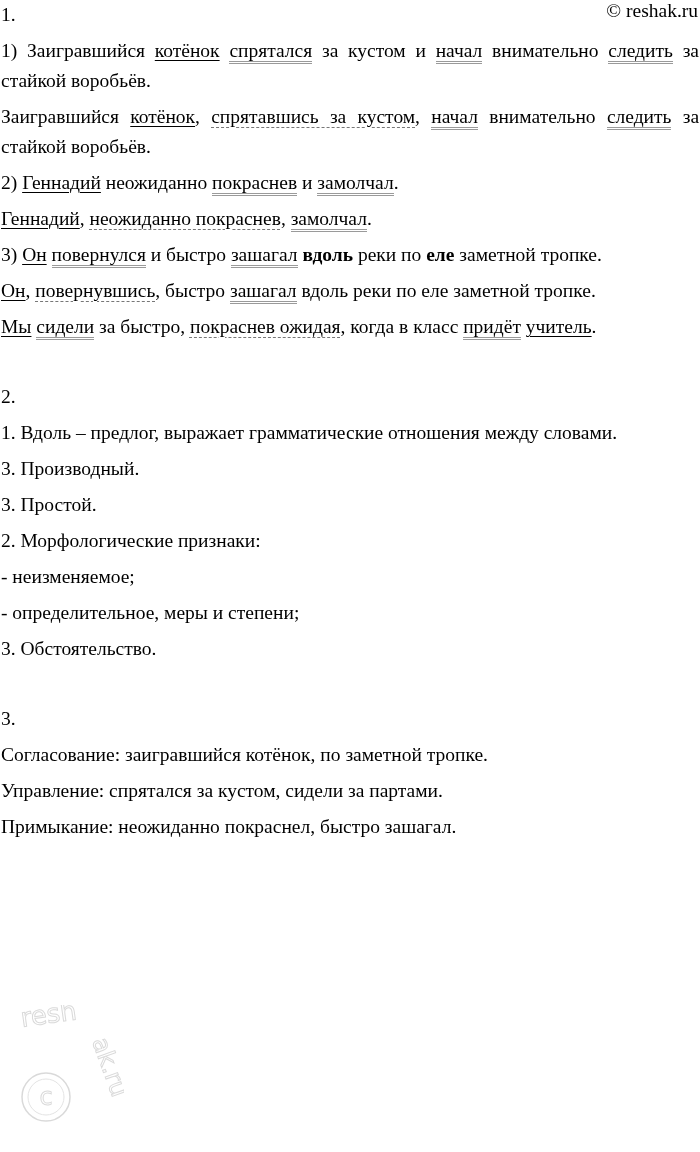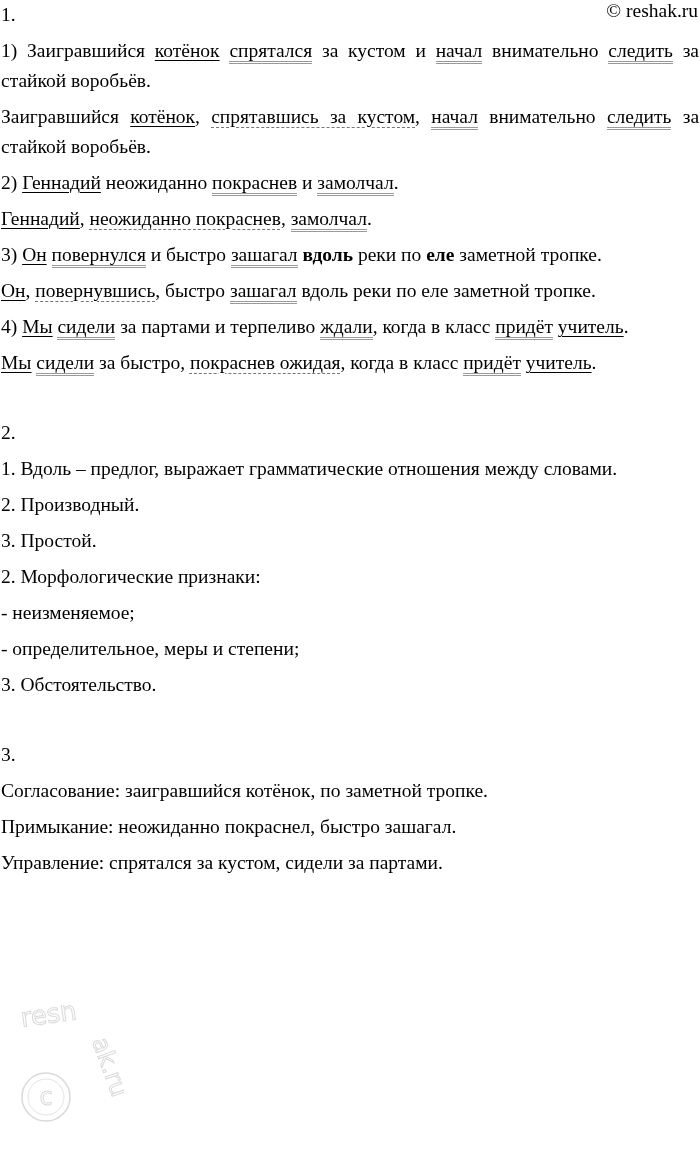--- a/index.html
+++ b/index.html
@@ -31,41 +31,40 @@
     <span class="copyright">© reshak.ru</span>
   </div>
 
   <div id="sec1">
       <div class="p line-gap"><span>1) Заигравшийся </span><span class="sub">котёнок</span><span> </span><span class="pred">спрятался</span><span> за кустом и </span><span class="pred">начал</span><span> внимательно </span><span class="pred">следить</span><span> за стайкой воробьёв.</span></div>
       <div class="p line-gap"><span>Заигравшийся </span><span class="sub">котёнок</span><span>, </span><span class="adv">спрятавшись за кустом</span><span>, </span><span class="pred">начал</span><span> внимательно </span><span class="pred">следить</span><span> за стайкой воробьёв.</span></div>
       <div class="p line-gap"><span>2) </span><span class="sub">Геннадий</span><span> неожиданно </span><span class="pred">покраснев</span><span> и </span><span class="pred">замолчал</span><span>.</span></div>
       <div class="p line-gap"><span class="sub">Геннадий</span><span>, </span><span class="adv">неожиданно покраснев</span><span>, </span><span class="pred">замолчал</span><span>.</span></div>
       <div class="p line-gap"><span>3) </span><span class="sub">Он</span><span> </span><span class="pred">повернулся</span><span> и быстро </span><span class="pred">зашагал</span><span> </span><b>вдоль</b><span> реки по </span><b>еле</b><span> заметной тропке.</span></div>
       <div class="p line-gap"><span class="sub">Он</span><span>, </span><span class="adv">повернувшись</span><span>, быстро </span><span class="pred">зашагал</span><span> вдоль реки по еле заметной тропке.</span></div>
-      <div class="p line-gap"><span>4) </span><span class="sub">Мы</span><span> </span><span class="pred">сидели</span><span> за партами и терпеливо </span><span class="pred">ждали</span><span>, когда в класс </span><span class="pred">придёт</span><span> </span><span class="sub">учитель</span><span>.</span></div>
       <div class="p line-gap"><span class="sub">Мы</span><span> </span><span class="pred">сидели</span><span> за быстро, </span><span class="adv">покраснев ожидая</span><span>, когда в класс </span><span class="pred">придёт</span><span> </span><span class="sub">учитель</span><span>.</span></div>
     </div>
 
   <div class="block-gap">
     <div class="p">2.</div>
     <div class="p line-gap">1. Вдоль – предлог, выражает грамматические отношения между словами.</div>
-    <div class="p line-gap">2. Производный.</div>
+    <div class="p line-gap">3. Производный.</div>
     <div class="p line-gap">3. Простой.</div>
 
     <div class="p line-gap">2. Морфологические признаки:</div>
     <div class="p line-gap">- неизменяемое;</div>
     <div class="p line-gap">- определительное, меры и степени;</div>
     <div class="p line-gap">3. Обстоятельство.</div>
   </div>
 
   <div class="block-gap">
     <div class="p">3.</div>
     <div class="p line-gap">Согласование: заигравшийся котёнок, по заметной тропке.</div>
+    <div class="p line-gap">Управление: спрятался за кустом, сидели за партами.</div>
     <div class="p line-gap">Примыкание: неожиданно покраснел, быстро зашагал.</div>
-    <div class="p line-gap">Управление: спрятался за кустом, сидели за партами.</div>
   </div>
 </div>
 
 <svg class="wm" viewBox="0 0 110 120">
   <circle cx="32" cy="92" r="24" fill="none" stroke="#bbb" stroke-width="1.5"></circle>
   <circle cx="32" cy="92" r="18" fill="none" stroke="#ccc" stroke-width="1"></circle>
   <text x="32" y="100" font-size="24" text-anchor="middle" fill="none" stroke="#bbb" stroke-width="1" font-family="DejaVu Sans, sans-serif">c</text>
   <text x="8" y="22" font-size="26" fill="none" stroke="#bbb" stroke-width="1" font-family="DejaVu Sans, sans-serif" transform="rotate(-8 8 22)">resh</text>
   <text x="78" y="36" font-size="24" fill="none" stroke="#bbb" stroke-width="1" font-family="DejaVu Sans, sans-serif" transform="rotate(70 78 36)">ak.ru</text>
 </svg>

